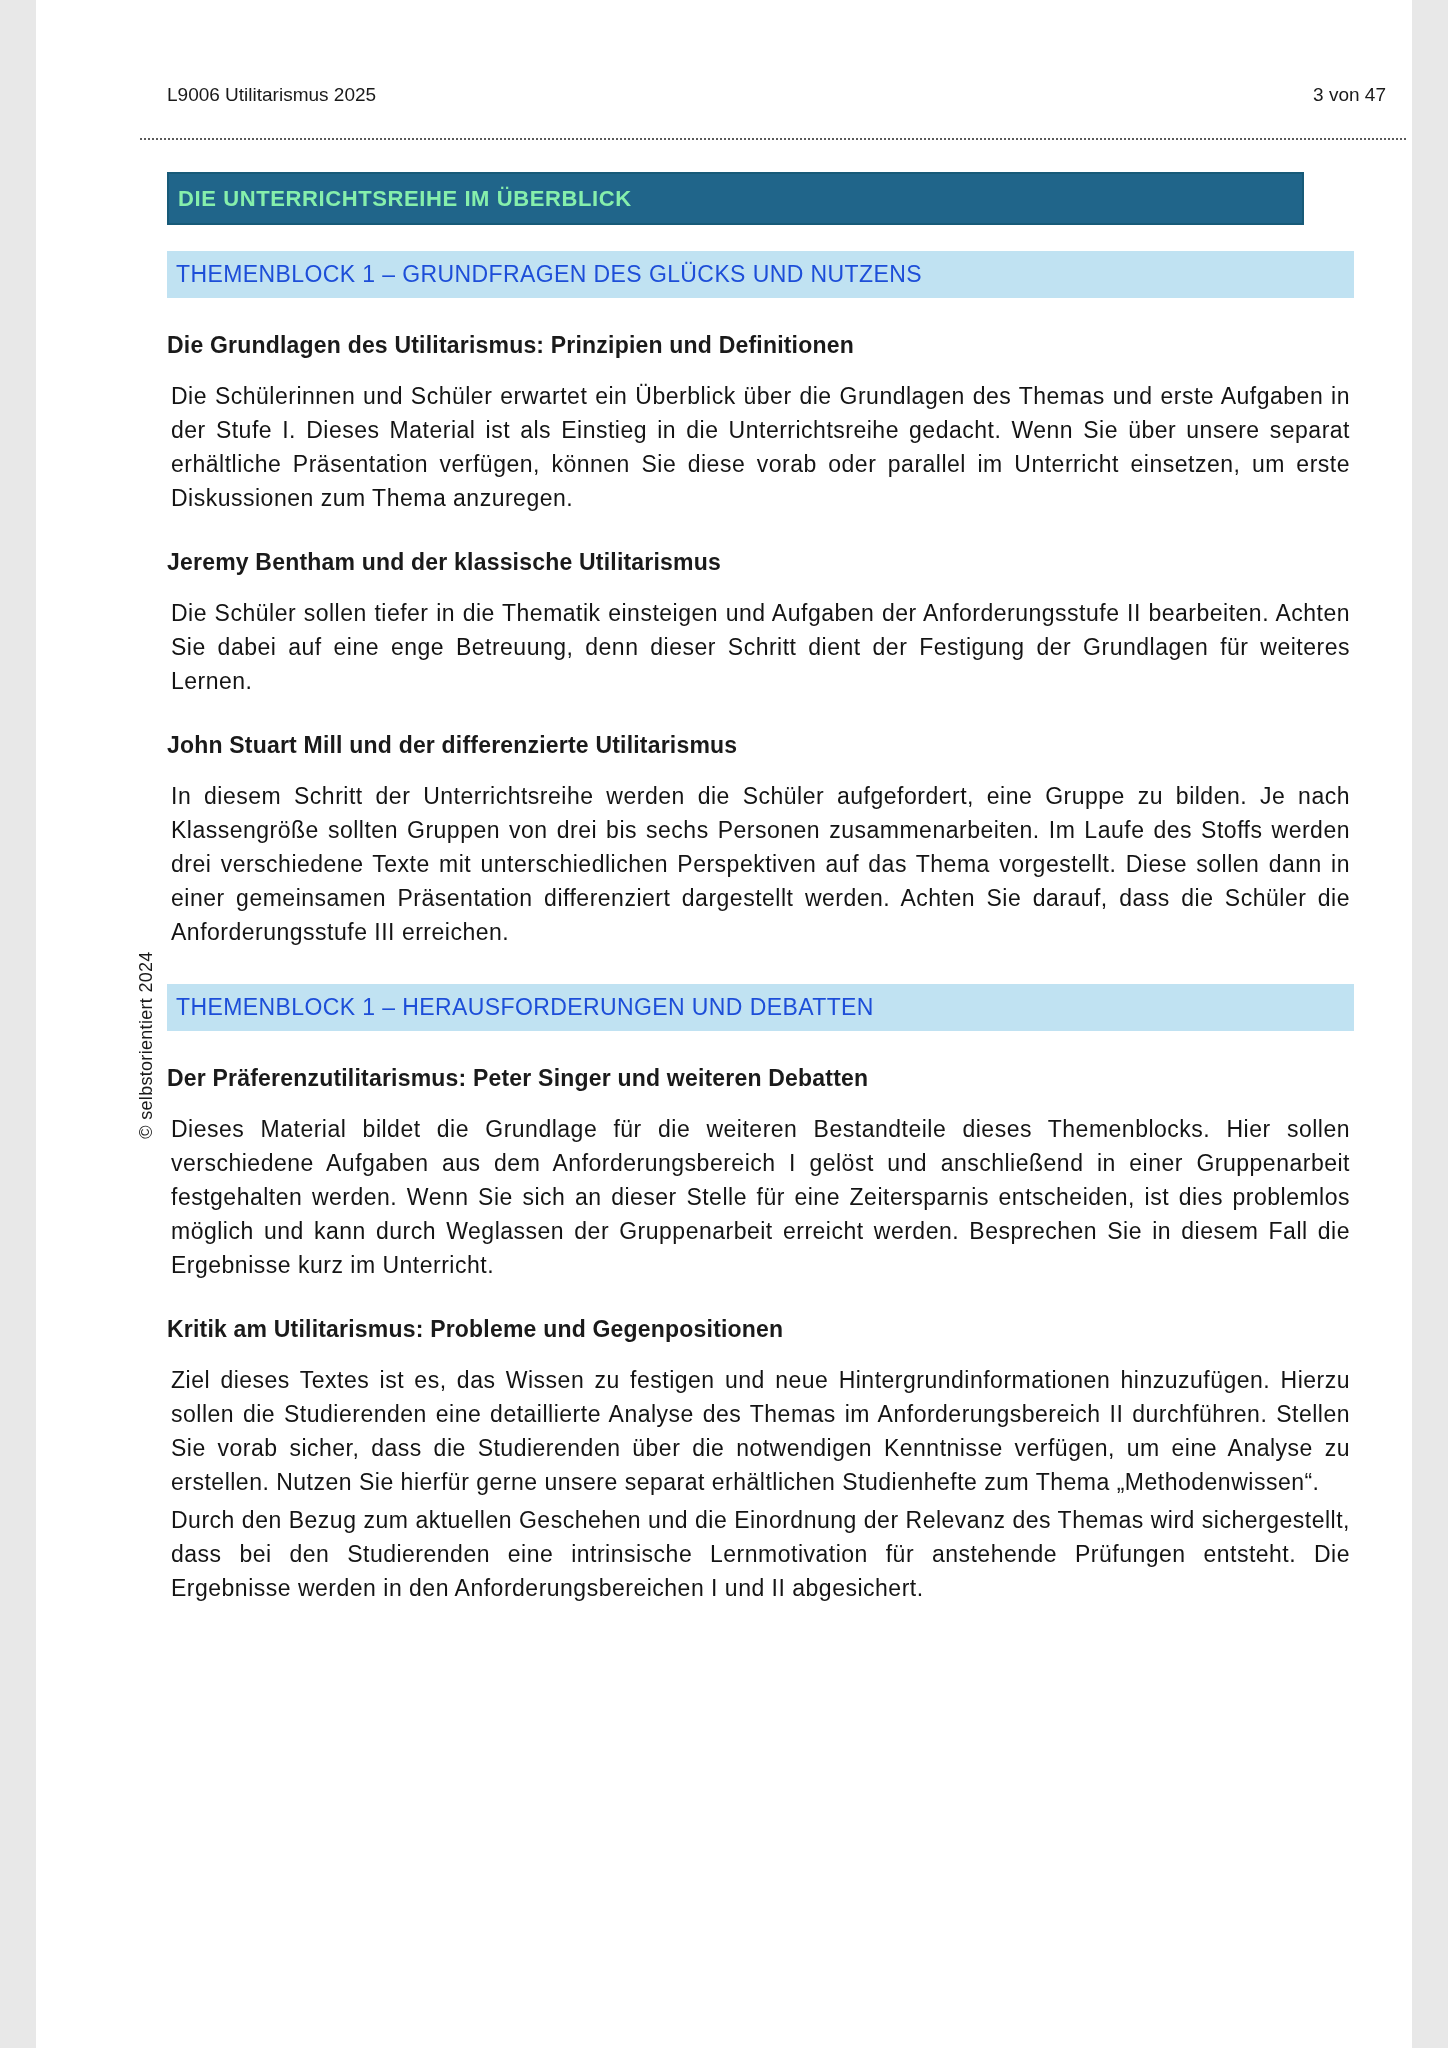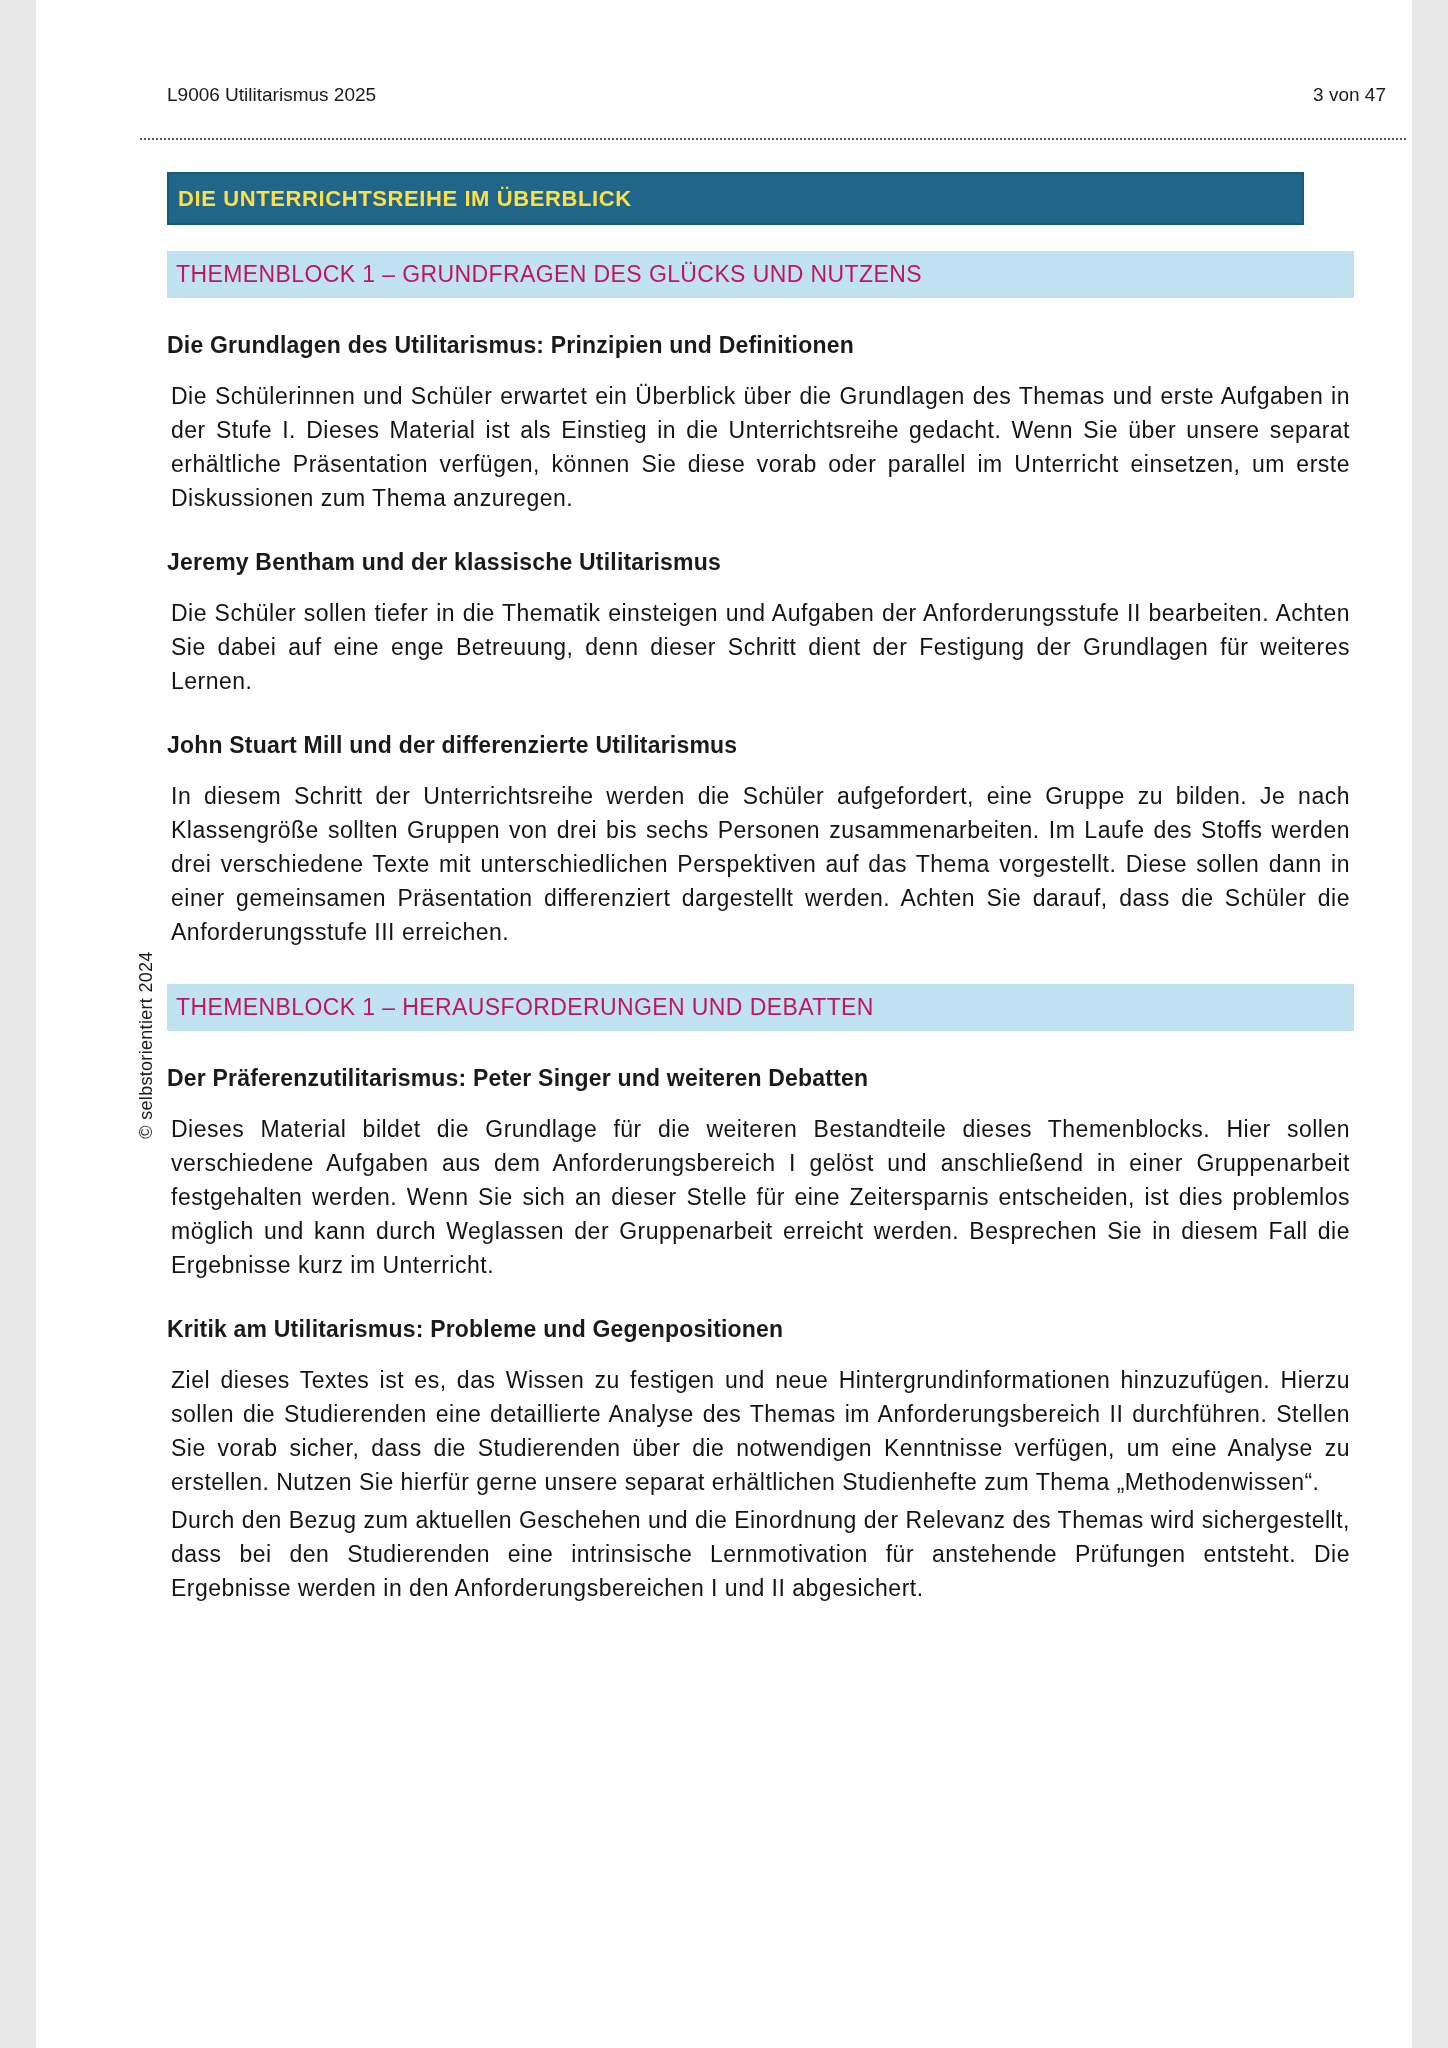--- a/index.html
+++ b/index.html
@@ -30,30 +30,30 @@
   .content {
     position:absolute; left:131px; top:172px; width:1187px;
   }
   .banner-dark {
     box-sizing:border-box;
     height:53px; margin-right:50px; margin-bottom:26px;
     background:#20658a; border:2px solid #175a78;
     display:flex; align-items:center; padding-left:9px;
   }
   .banner-dark span {
-    color:#fde047; font-weight:bold; font-size:22px; letter-spacing:0.6px;
+    color:#86efac; font-weight:bold; font-size:22px; letter-spacing:0.6px;
   }
   .banner-light {
     box-sizing:border-box;
     height:47px;
     background:#c0e2f2;
     display:flex; align-items:center; padding-left:9px;
   }
   .banner-light span {
-    color:#be185d; font-size:23px; font-weight:400; letter-spacing:0.4px;
+    color:#1d4ed8; font-size:23px; font-weight:400; letter-spacing:0.4px;
   }
   .banner-light.tb2 { margin-top:35px; }
   h3.sec {
     font-size:23px; font-weight:bold; line-height:28px;
     letter-spacing:0.2px;
     margin:33px 0 20px 0;
   }
   h3.sec.after-banner { }
   p.body {
     font-size:23px; line-height:34px; letter-spacing:0.5px;

